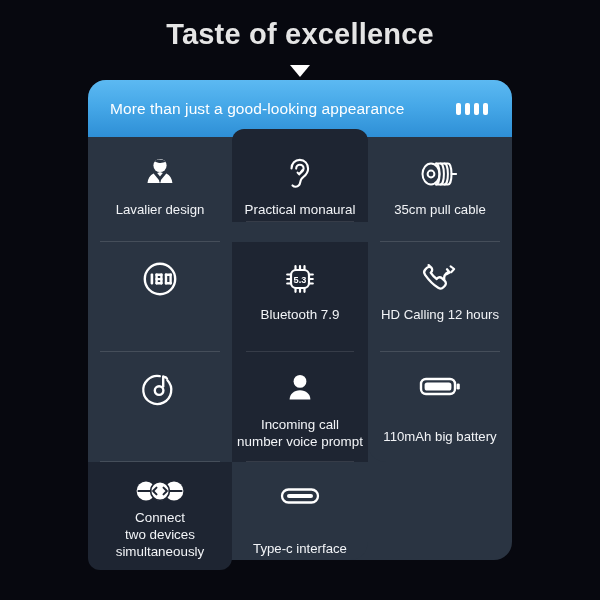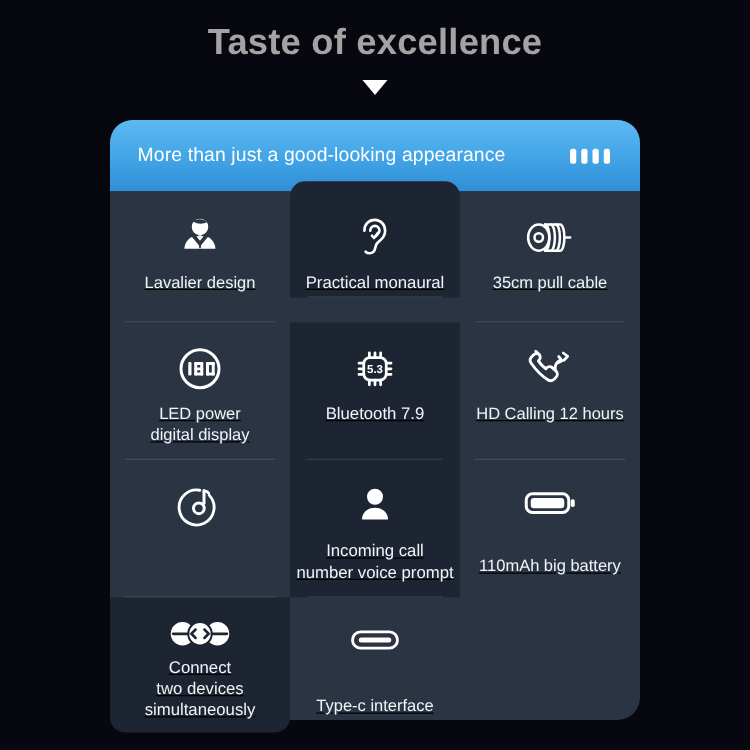--- a/index.html
+++ b/index.html
@@ -19,21 +19,21 @@
     background: #07080f;
   }
 
   
   .page-title {
     position: absolute;
     top: 18px;
     left: 0;
     width: 600px;
     text-align: center;
-    color: #a3a3a3;
+    color: #e5e5e5;
     font-size: 29px;
     font-weight: bold;
     letter-spacing: 0.2px;
   }
 
   .title-caret {
     position: absolute;
     top: 60px;
     left: 0;
     width: 600px;
@@ -47,21 +47,21 @@
     width: 0; height: 0;
     border-left: 10px solid transparent;
     border-right: 10px solid transparent;
     border-top: 12px solid #ffffff;
   }
 
   
   .card {
     position: absolute;
     left: 88px;
-    top: 96px;
+    top: 80px;
     width: 424px;
     height: 480px;
     border-radius: 18px;
     background: #2a3442;
     overflow: visible;
   }
 
   .card-header {
     position: relative;
     height: 57px;
@@ -93,21 +93,20 @@
   }
 
   
   .grid {
     position: relative;
     height: 423px;
     display: grid;
     grid-template-columns: 144px 136px 144px;
     grid-template-rows: 105px 110px 110px 98px;
     border-radius: 0 0 18px 18px;
-    text-decoration: underline;
   }
 
   .cell {
     position: relative;
     display: flex;
     flex-direction: column;
     align-items: center;
     justify-content: flex-start;
     padding-top: 14px;
     background: #2a3442;
@@ -230,22 +229,20 @@
               <rect x="16.4" y="24.0" width="7.2" height="2.4" rx="0.8"></rect>
               <rect x="16.4" y="15.6" width="2.4" height="10.8" rx="0.8"></rect>
               <rect x="21.2" y="15.6" width="2.4" height="10.8" rx="0.8"></rect>
               <rect x="25.8" y="15.6" width="7.0" height="2.4" rx="0.8"></rect>
               <rect x="25.8" y="24.0" width="7.0" height="2.4" rx="0.8"></rect>
               <rect x="25.8" y="15.6" width="2.4" height="10.8" rx="0.8"></rect>
               <rect x="30.4" y="15.6" width="2.4" height="10.8" rx="0.8"></rect>
             </g>
           </svg>
         </div>
-        <div class="cell-label">LED power
-digital display</div>
         <div class="divider"></div>
       </div>
 
       <div class="cell r2 col-mid">
         <div class="cell-icon">
           <svg width="44" height="44" viewBox="0 0 44 44" fill="none" stroke="#ffffff" stroke-width="2.2" stroke-linecap="round">
             <rect x="13" y="13" width="18" height="18" rx="5"></rect>
             <path d="M17.5 13V9.2M22 13V9.2M26.5 13V9.2M17.5 31v3.8M22 31v3.8M26.5 31v3.8M13 17.5H9.2M13 22H9.2M13 26.5H9.2M31 17.5h3.8M31 22h3.8M31 26.5h3.8"></path>
             <text x="22" y="25.6" font-family="Liberation Sans, sans-serif" font-size="9.2" font-weight="bold" fill="#ffffff" stroke="none" text-anchor="middle">5.3</text>
           </svg>

